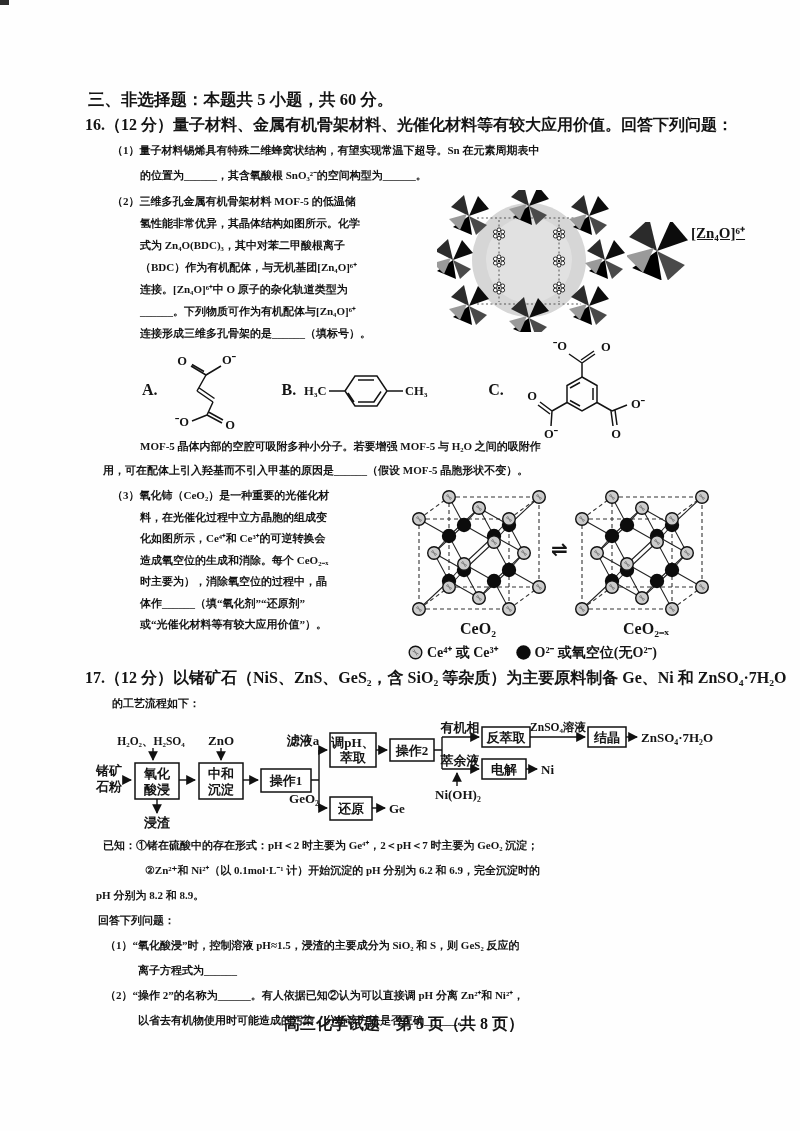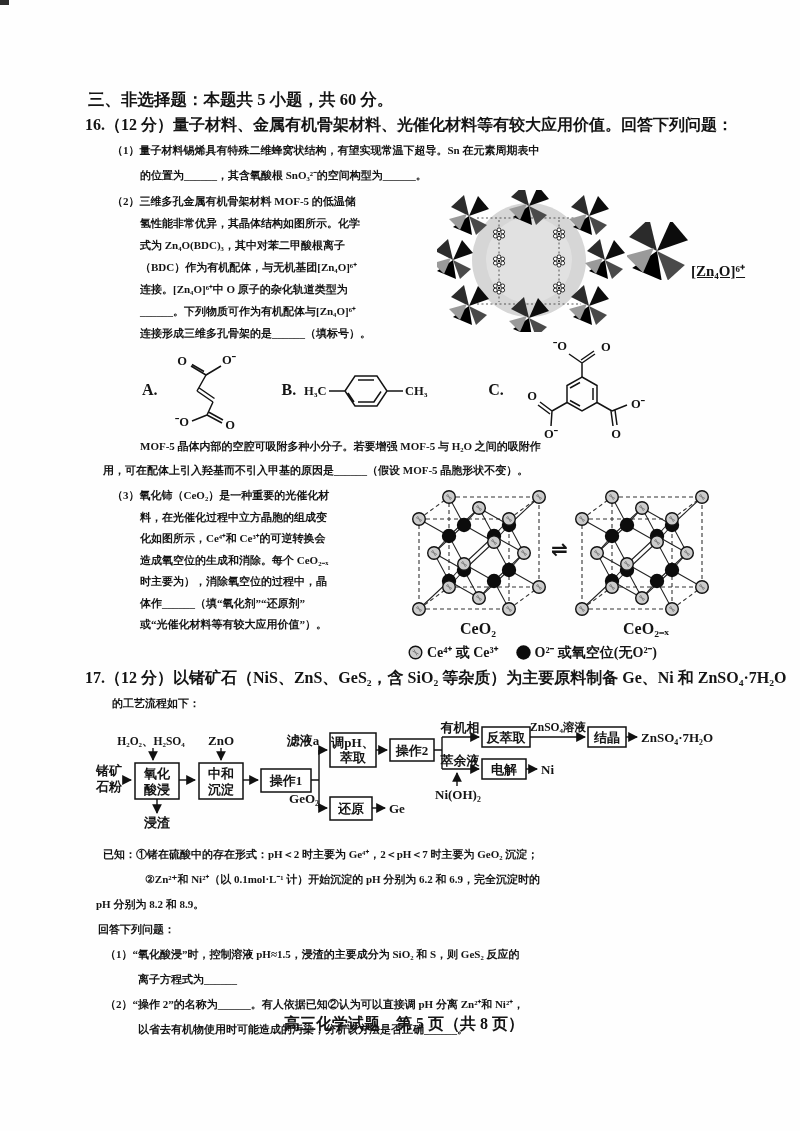--- a/index.html
+++ b/index.html
@@ -15,21 +15,21 @@
   .stem { font-size:16px; line-height:26px; }
   .ind1 { padding-left:27px; }
   .ind2 { padding-left:55px; }
   .ind3 { padding-left:18px; }
   .cols { display:flex; margin-top:2px; }
   .p2lines .line { line-height:22px; }
   .p3lines .line { line-height:21.5px; }
   .p2text { width:352px; flex:0 0 auto; }
   .p3text { width:322px; flex:0 0 auto; }
   .fig2 { display:flex; align-items:flex-start; }
-  .cluster-wrap { display:flex; align-items:flex-end; margin-top:32px;text-decoration:underline; }
+  .cluster-wrap { display:flex; align-items:flex-start; margin-top:32px;text-decoration:underline; }
   .cluster-label { font-size:15px; margin-left:2px; white-space:nowrap; }
   .structures { display:flex; align-items:center; margin-top:4px; height:84px; }
   .opt-label { font-size:16px; }
   .mofnote .line { line-height:24px; }
   .fig3 { padding-top:2px; }
   .fig3 .cells { display:flex; align-items:center; }
   .eqarrow { font-family:"DejaVu Sans", sans-serif; font-size:20px; padding:0 2px; margin-top:-8px; }
   .captions { display:flex; font-size:16px; }
   .captions .cap { width:142px; text-align:center; line-height:20px; }
   .captions .capspacer { width:26px; }
@@ -301,21 +301,21 @@
       <line class="fline" x1="366" y1="68" x2="366" y2="55" marker-end="url(#ah)"></line>
 
       <text class="ftext" x="213" y="85" text-anchor="middle">GeO₂</text>
       <line class="fline" x1="228" y1="90" x2="236" y2="90" marker-end="url(#ah)"></line>
       <rect class="fbox" x="239" y="79" width="42" height="23"></rect>
       <text class="ftext" x="260" y="95" text-anchor="middle">还原</text>
       <line class="fline" x1="281" y1="90" x2="294" y2="90" marker-end="url(#ah)"></line>
       <text class="ftext" x="298" y="95">Ge</text>
     </svg>
 
-    <div class="line ind3" style="margin-top:12px">已知：①锗在硫酸中的存在形式：pH＜2 时主要为 Ge⁴⁺，2＜pH＜7 时主要为 GeO₂ 沉淀；</div>
+    <div class="line ind3" style="margin-top:3px">已知：①锗在硫酸中的存在形式：pH＜2 时主要为 Ge⁴⁺，2＜pH＜7 时主要为 GeO₂ 沉淀；</div>
     <div class="line" style="padding-left:60px">②Zn²⁺和 Ni²⁺（以 0.1mol·L⁻¹ 计）开始沉淀的 pH 分别为 6.2 和 6.9，完全沉淀时的</div>
     <div class="line" style="padding-left:11px">pH 分别为 8.2 和 8.9。</div>
     <div class="line" style="padding-left:13px">回答下列问题：</div>
     <div class="line" style="padding-left:20px">（1）“氧化酸浸”时，控制溶液 pH≈1.5，浸渣的主要成分为 SiO₂ 和 S，则 GeS₂ 反应的</div>
     <div class="line" style="padding-left:53px">离子方程式为______</div>
     <div class="line" style="padding-left:20px">（2）“操作 2”的名称为______。有人依据已知②认为可以直接调 pH 分离 Zn²⁺和 Ni²⁺，</div>
     <div class="line" style="padding-left:53px">以省去有机物使用时可能造成的污染，分析该方法是否正确______。</div>
 
   </div>
 

